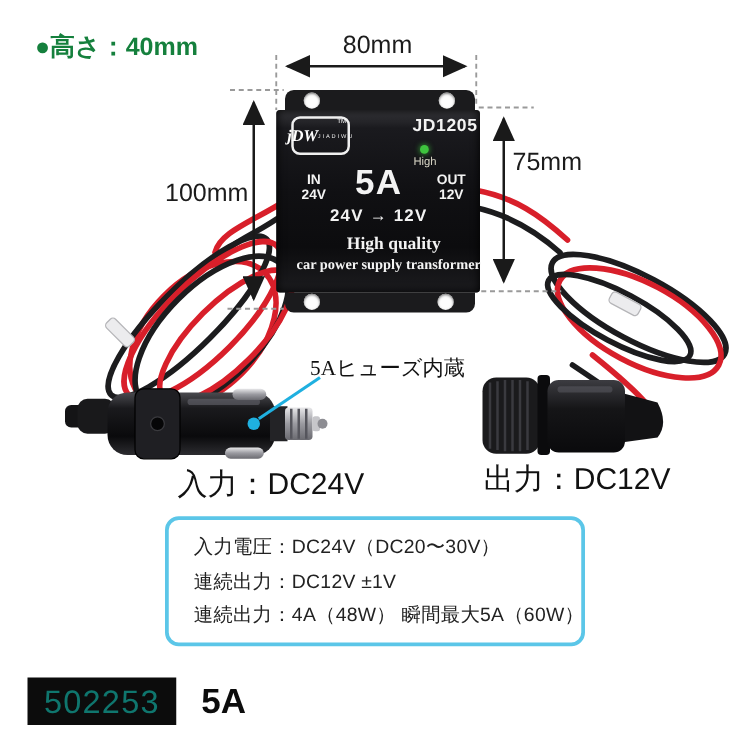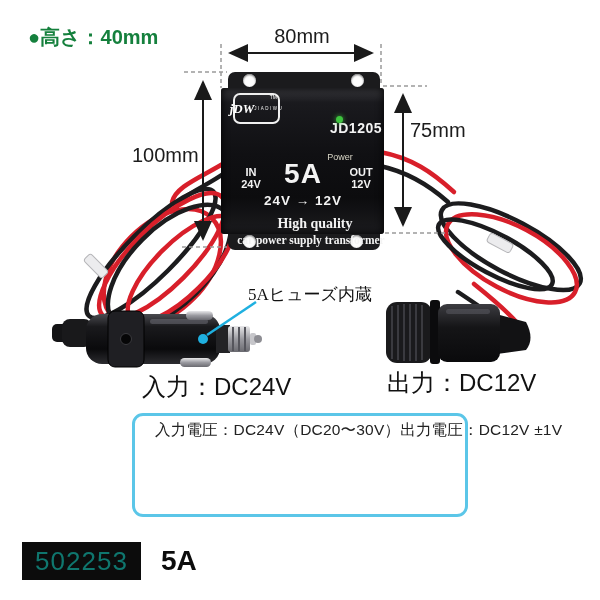--- a/index.html
+++ b/index.html
@@ -18,21 +18,21 @@
   
   .flange { background:#1b1b1d; position:absolute; }
   .flange.top    { left:228px; top:72px;  width:152px; height:18px; border-radius:7px 7px 0 0; }
   .flange.bottom { left:228px; top:234px; width:152px; height:16px; border-radius:0 0 7px 7px; }
   .hole { position:absolute; width:13px; height:13px; border-radius:50%; background:#fdfdfd; box-shadow:inset 0 1px 2px #777; }
   .body-box {
     left:221px; top:88px; width:163px; height:146px; border-radius:3px;
     background:linear-gradient(180deg,#38383c 0%,#1a1a1e 10%,#101013 45%,#0c0c0e 75%,#1c1c1f 100%);
     box-shadow:inset 0 0 8px #000;
   }
-  .dev-text { position:absolute; color:#f3f3f3; text-align:center; line-height:1.05;margin-top:28px; }
+  .dev-text { position:absolute; color:#f3f3f3; text-align:center; line-height:1.05; }
   .logo-box {
     left:233px; top:93px; width:47px; height:31px;
     border:2px solid #f0f0f0; border-radius:7px; position:absolute;
     display:flex; align-items:center; justify-content:center;
   }
   .logo-script { font-family:"Liberation Serif", serif; font-style:italic; font-weight:700; font-size:13px; color:#fff; line-height:1; }
   .logo-tm { position:absolute; top:-1px; right:1px; font-size:5px; color:#fff; }
   .logo-sub { font-size:4.5px; letter-spacing:1.5px; color:#eee; line-height:1; margin-top:1px; }
   .model    { left:318px; top:93px; width:64px; font-size:14px; font-weight:700; letter-spacing:.5px; text-align:right; }
   .led { left:336px; top:116px; width:7px; height:7px; border-radius:50%;
@@ -41,21 +41,21 @@
   .in-tx  { left:234px; top:139px; width:34px; font-size:11px; font-weight:700; }
   .amp-tx { left:276px; top:131px; width:54px; font-size:28px; font-weight:700; letter-spacing:1px; }
   .out-tx { left:342px; top:139px; width:38px; font-size:11px; font-weight:700; }
   .conv-tx{ left:249px; top:166px; width:108px; font-size:13.5px; font-weight:700; letter-spacing:1px; }
   .tag1 { left:221px; top:189px; width:188px; font-family:"Liberation Serif", serif; font-weight:700; font-size:14px; }
   .tag2 { left:221px; top:206px; width:180px; font-family:"Liberation Serif", serif; font-weight:700; font-size:11.5px; white-space:nowrap; }
   
   .spec-box {
     left:132px; top:413px; width:336px; height:104px;
     border:3px solid #5bc6e8; border-radius:11px; background:#fff;
-    display:flex; flex-direction:row; justify-content:space-evenly;
+    display:flex; flex-direction:column; justify-content:space-evenly;
     padding:4px 10px 4px 20px; position:absolute;
   }
   .spec-line { font-size:15.5px; color:#222; letter-spacing:.2px; white-space:nowrap; }
   
   .code-badge {
     left:22px; top:542px; width:119px; height:38px; background:#0c0c0c;
     color:#0f766e; font-size:26px; display:flex; align-items:center; justify-content:center;
     letter-spacing:1px; position:absolute;
   }
   .footer-amp { left:161px; top:545px; font-size:28px; font-weight:800; color:#0c0c0c; position:absolute; }
@@ -161,21 +161,21 @@
 </div>
 <div class="abs body-box"></div>
 
 <div class="logo-box">
   <span class="logo-script">jDW</span>
   <span class="logo-tm">TM</span>
   <span class="logo-sub">JIADIWU</span>
 </div>
 <div class="dev-text model">JD1205</div>
 <div class="led"></div>
-<div class="dev-text power-tx">Power</div>
+<div class="dev-text power-tx">High</div>
 <div class="dev-text in-tx">
   <div>IN</div>
   <div>24V</div>
 </div>
 <div class="dev-text amp-tx">5A</div>
 <div class="dev-text out-tx">
   <div>OUT</div>
   <div>12V</div>
 </div>
 <div class="dev-text conv-tx">24V → 12V</div>
@@ -208,17 +208,18 @@
 <div class="abs note" style="left:28px; top:24px;">●高さ：40mm</div>
 <div class="abs dim-label" style="left:270px; top:25px; width:64px; text-align:center;">80mm</div>
 <div class="abs dim-label" style="left:132px; top:144px;">100mm</div>
 <div class="abs dim-label" style="left:410px; top:119px;">75mm</div>
 <div class="abs callout-tx" style="left:248px; top:283px;">5Aヒューズ内蔵</div>
 <div class="abs io-label" style="left:142px; top:371px;">入力：DC24V</div>
 <div class="abs io-label" style="left:387px; top:367px;">出力：DC12V</div>
 
 <div class="spec-box">
   <div class="spec-line">入力電圧：DC24V（DC20〜30V）</div>
-  <div class="spec-line">出力電圧：DC12V ±1V</div>
+  <div class="spec-line">連続出力：DC12V ±1V</div>
+  <div class="spec-line">連続出力：4A（48W） 瞬間最大5A（60W）</div>
 </div>
 
 <div class="code-badge">502253</div>
 <div class="footer-amp">5A</div>
 
 </body></html>

